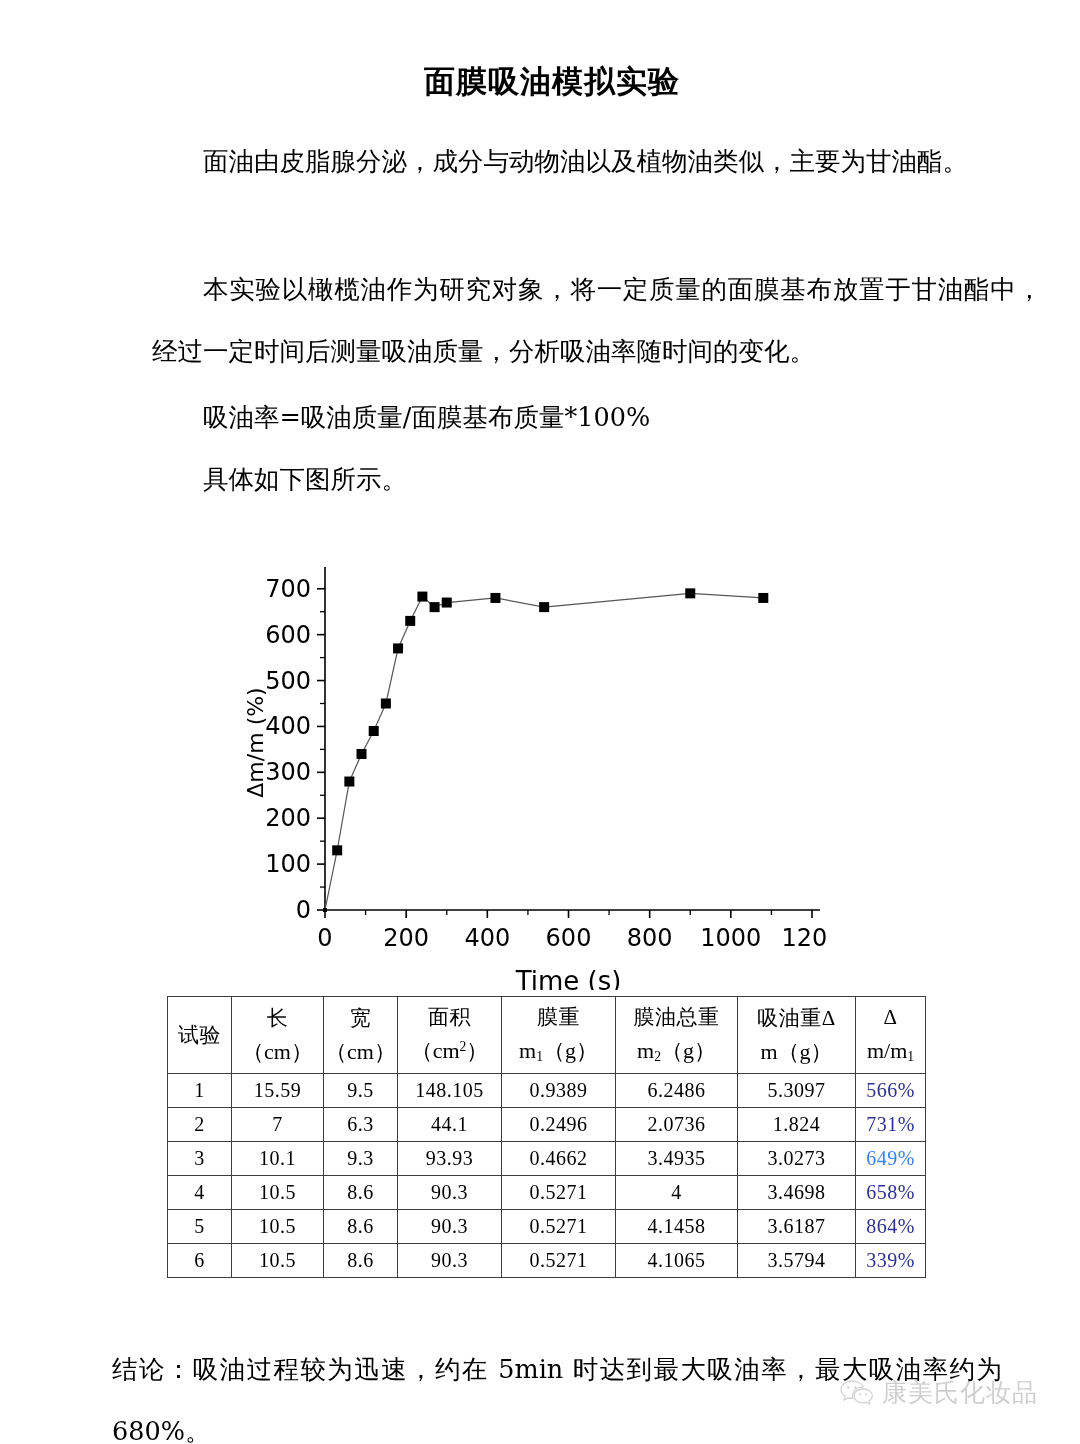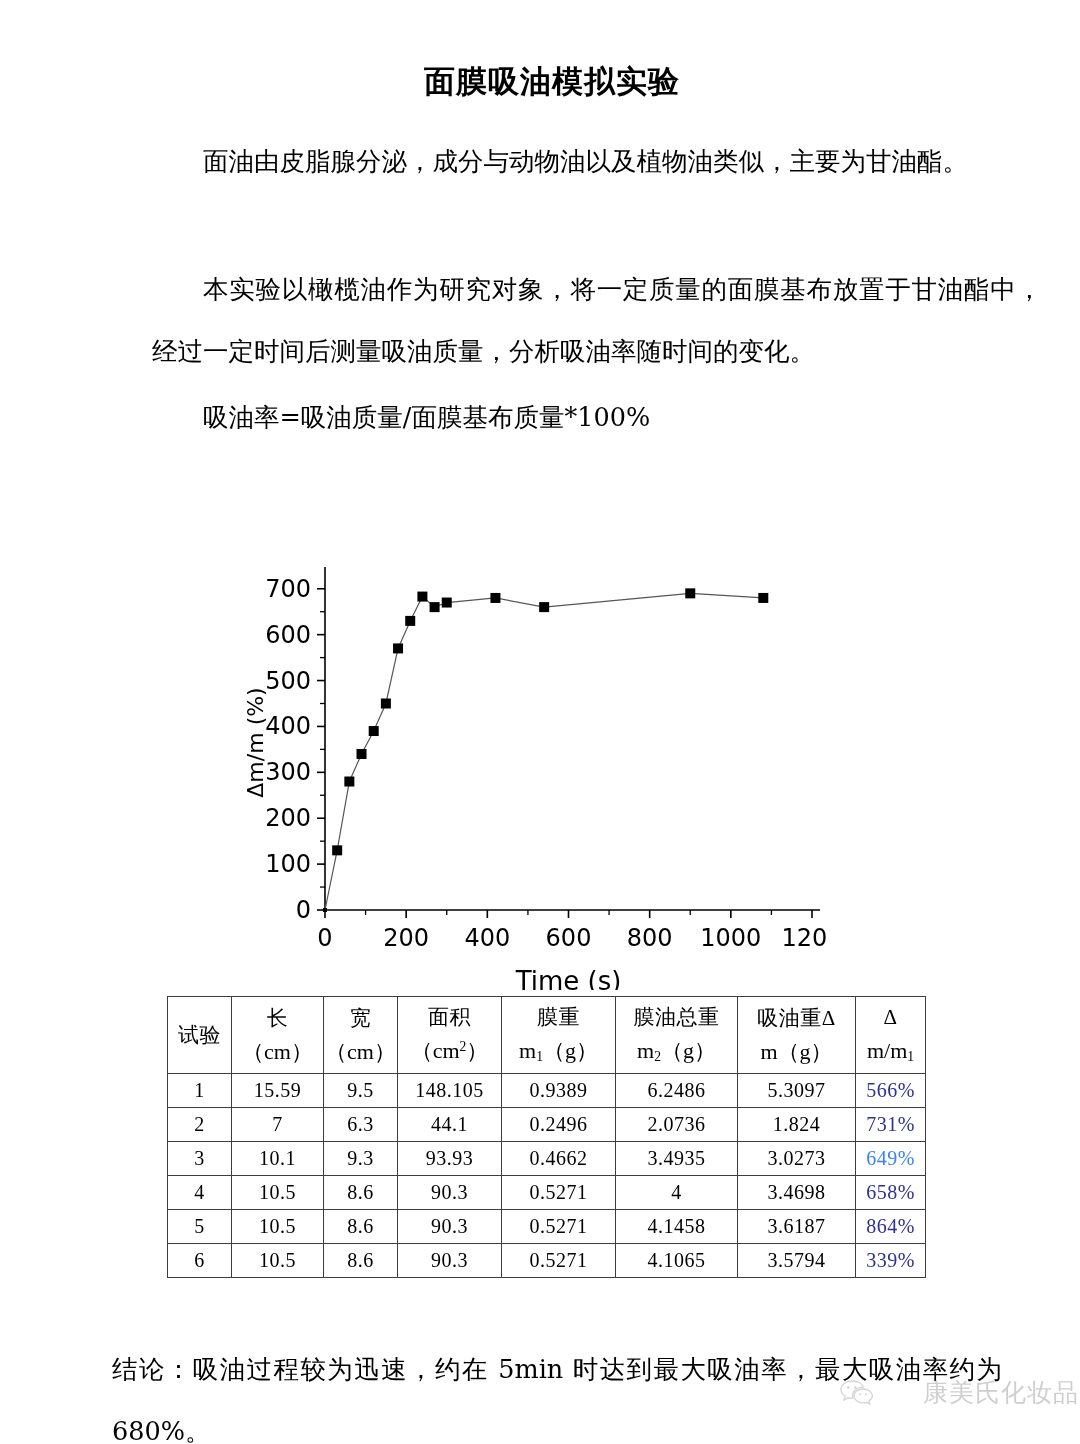--- a/index.html
+++ b/index.html
@@ -131,34 +131,34 @@
     display: flex;
     align-items: center;
     gap: 8px;
     opacity: 0.42;
   }
   .watermark .wm-text {
     font-size: 25px;
     color: #8c8c8c;
     font-family: "DejaVu Sans", "Liberation Sans", sans-serif;
     letter-spacing: 1px;
-    margin-left: 41px;
   }
   .wechat-icon { display: block; }
 </style>
 </head>
 <body>
 
 <div class="page">
 
   <h1 class="doc-title">面膜吸油模拟实验</h1>
 
   <p class="body-text indent" id="para1">面油由皮脂腺分泌，成分与动物油以及植物油类似，主要为甘油酯。</p>
   <p class="body-text indent" id="para2">本实验以橄榄油作为研究对象，将一定质量的面膜基布放置于甘油酯中，经过一定时间后测量吸油质量，分析吸油率随时间的变化。</p>
   <p class="body-text indent" id="para3">吸油率=吸油质量/面膜基布质量*100%</p>
+  <p class="body-text indent" id="para4">具体如下图所示。</p>
 
   <div class="chart-wrap">
     <svg class="chart-svg" id="chart" width="600" height="460" viewBox="0 0 600 460">
         <line x1="98" y1="380" x2="593" y2="380" stroke="#000" stroke-width="1.6"></line>
         <line x1="98" y1="380" x2="98" y2="37" stroke="#000" stroke-width="1.6"></line>
         <line x1="98" y1="380" x2="90" y2="380" stroke="#000" stroke-width="1.6"></line>
         <text x="84" y="388" text-anchor="end" font-size="24" font-family="&quot;DejaVu Sans&quot;,&quot;Liberation Sans&quot;,sans-serif" fill="#000">0</text>
         <line x1="98" y1="334.1095890410959" x2="90" y2="334.1095890410959" stroke="#000" stroke-width="1.6"></line>
         <text x="84" y="342.1095890410959" text-anchor="end" font-size="24" font-family="&quot;DejaVu Sans&quot;,&quot;Liberation Sans&quot;,sans-serif" fill="#000">100</text>
         <line x1="98" y1="288.2191780821918" x2="90" y2="288.2191780821918" stroke="#000" stroke-width="1.6"></line>

